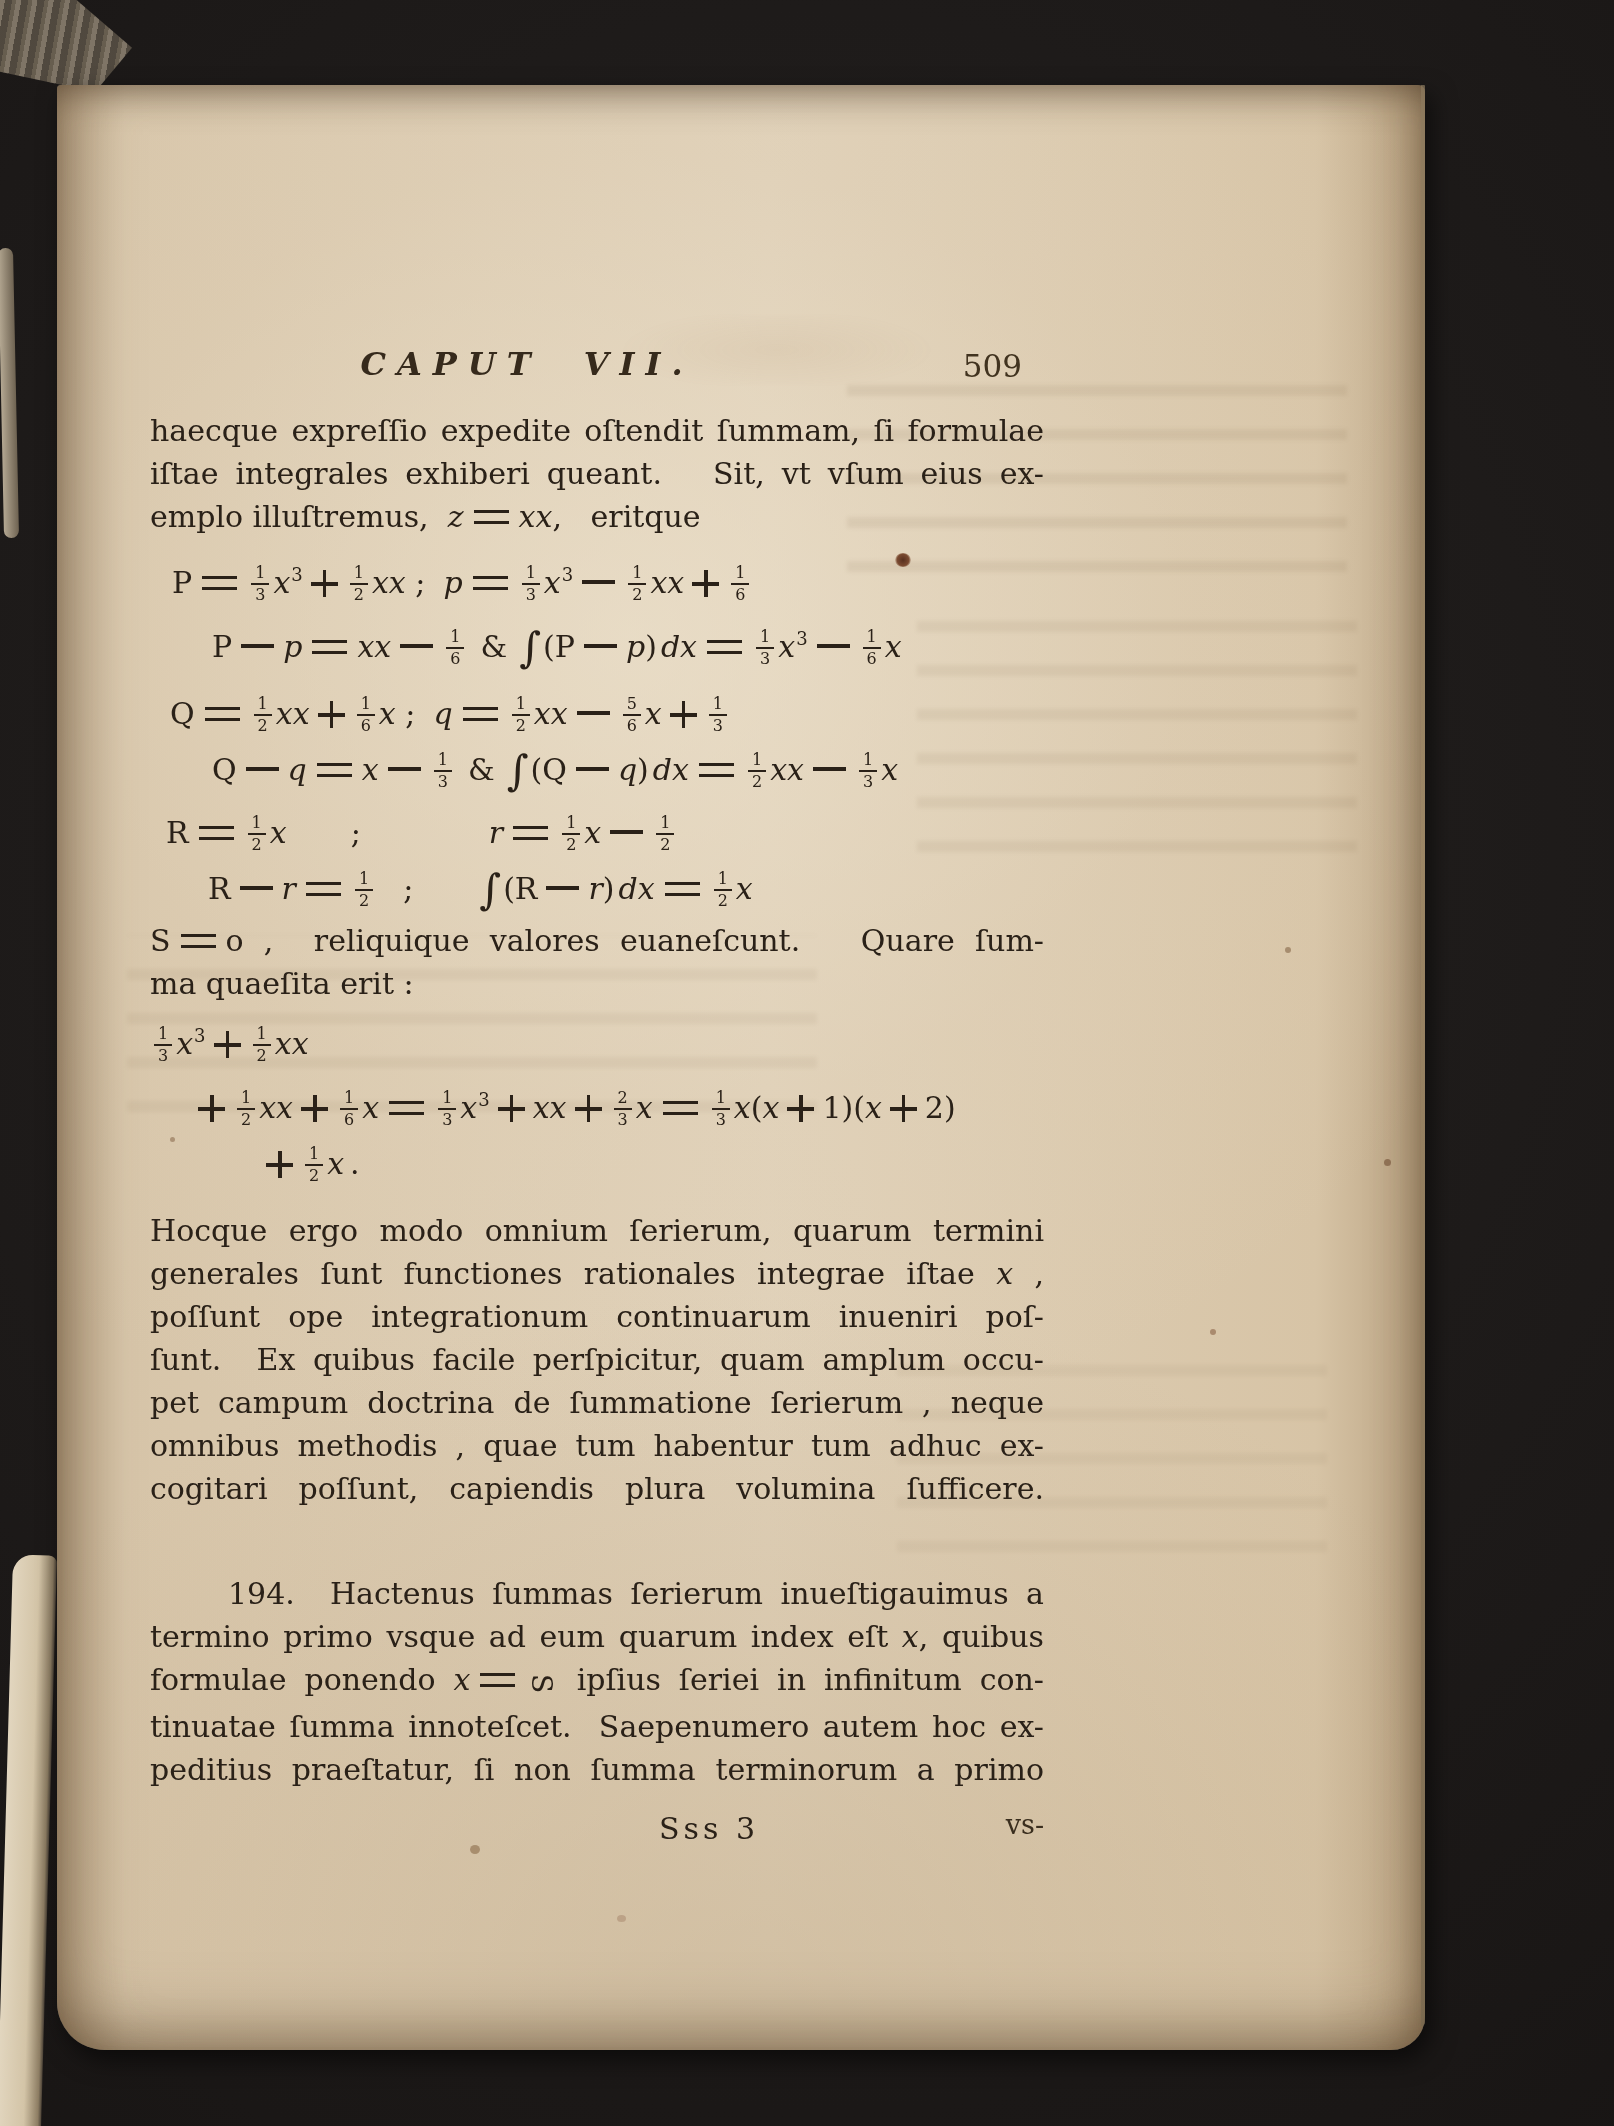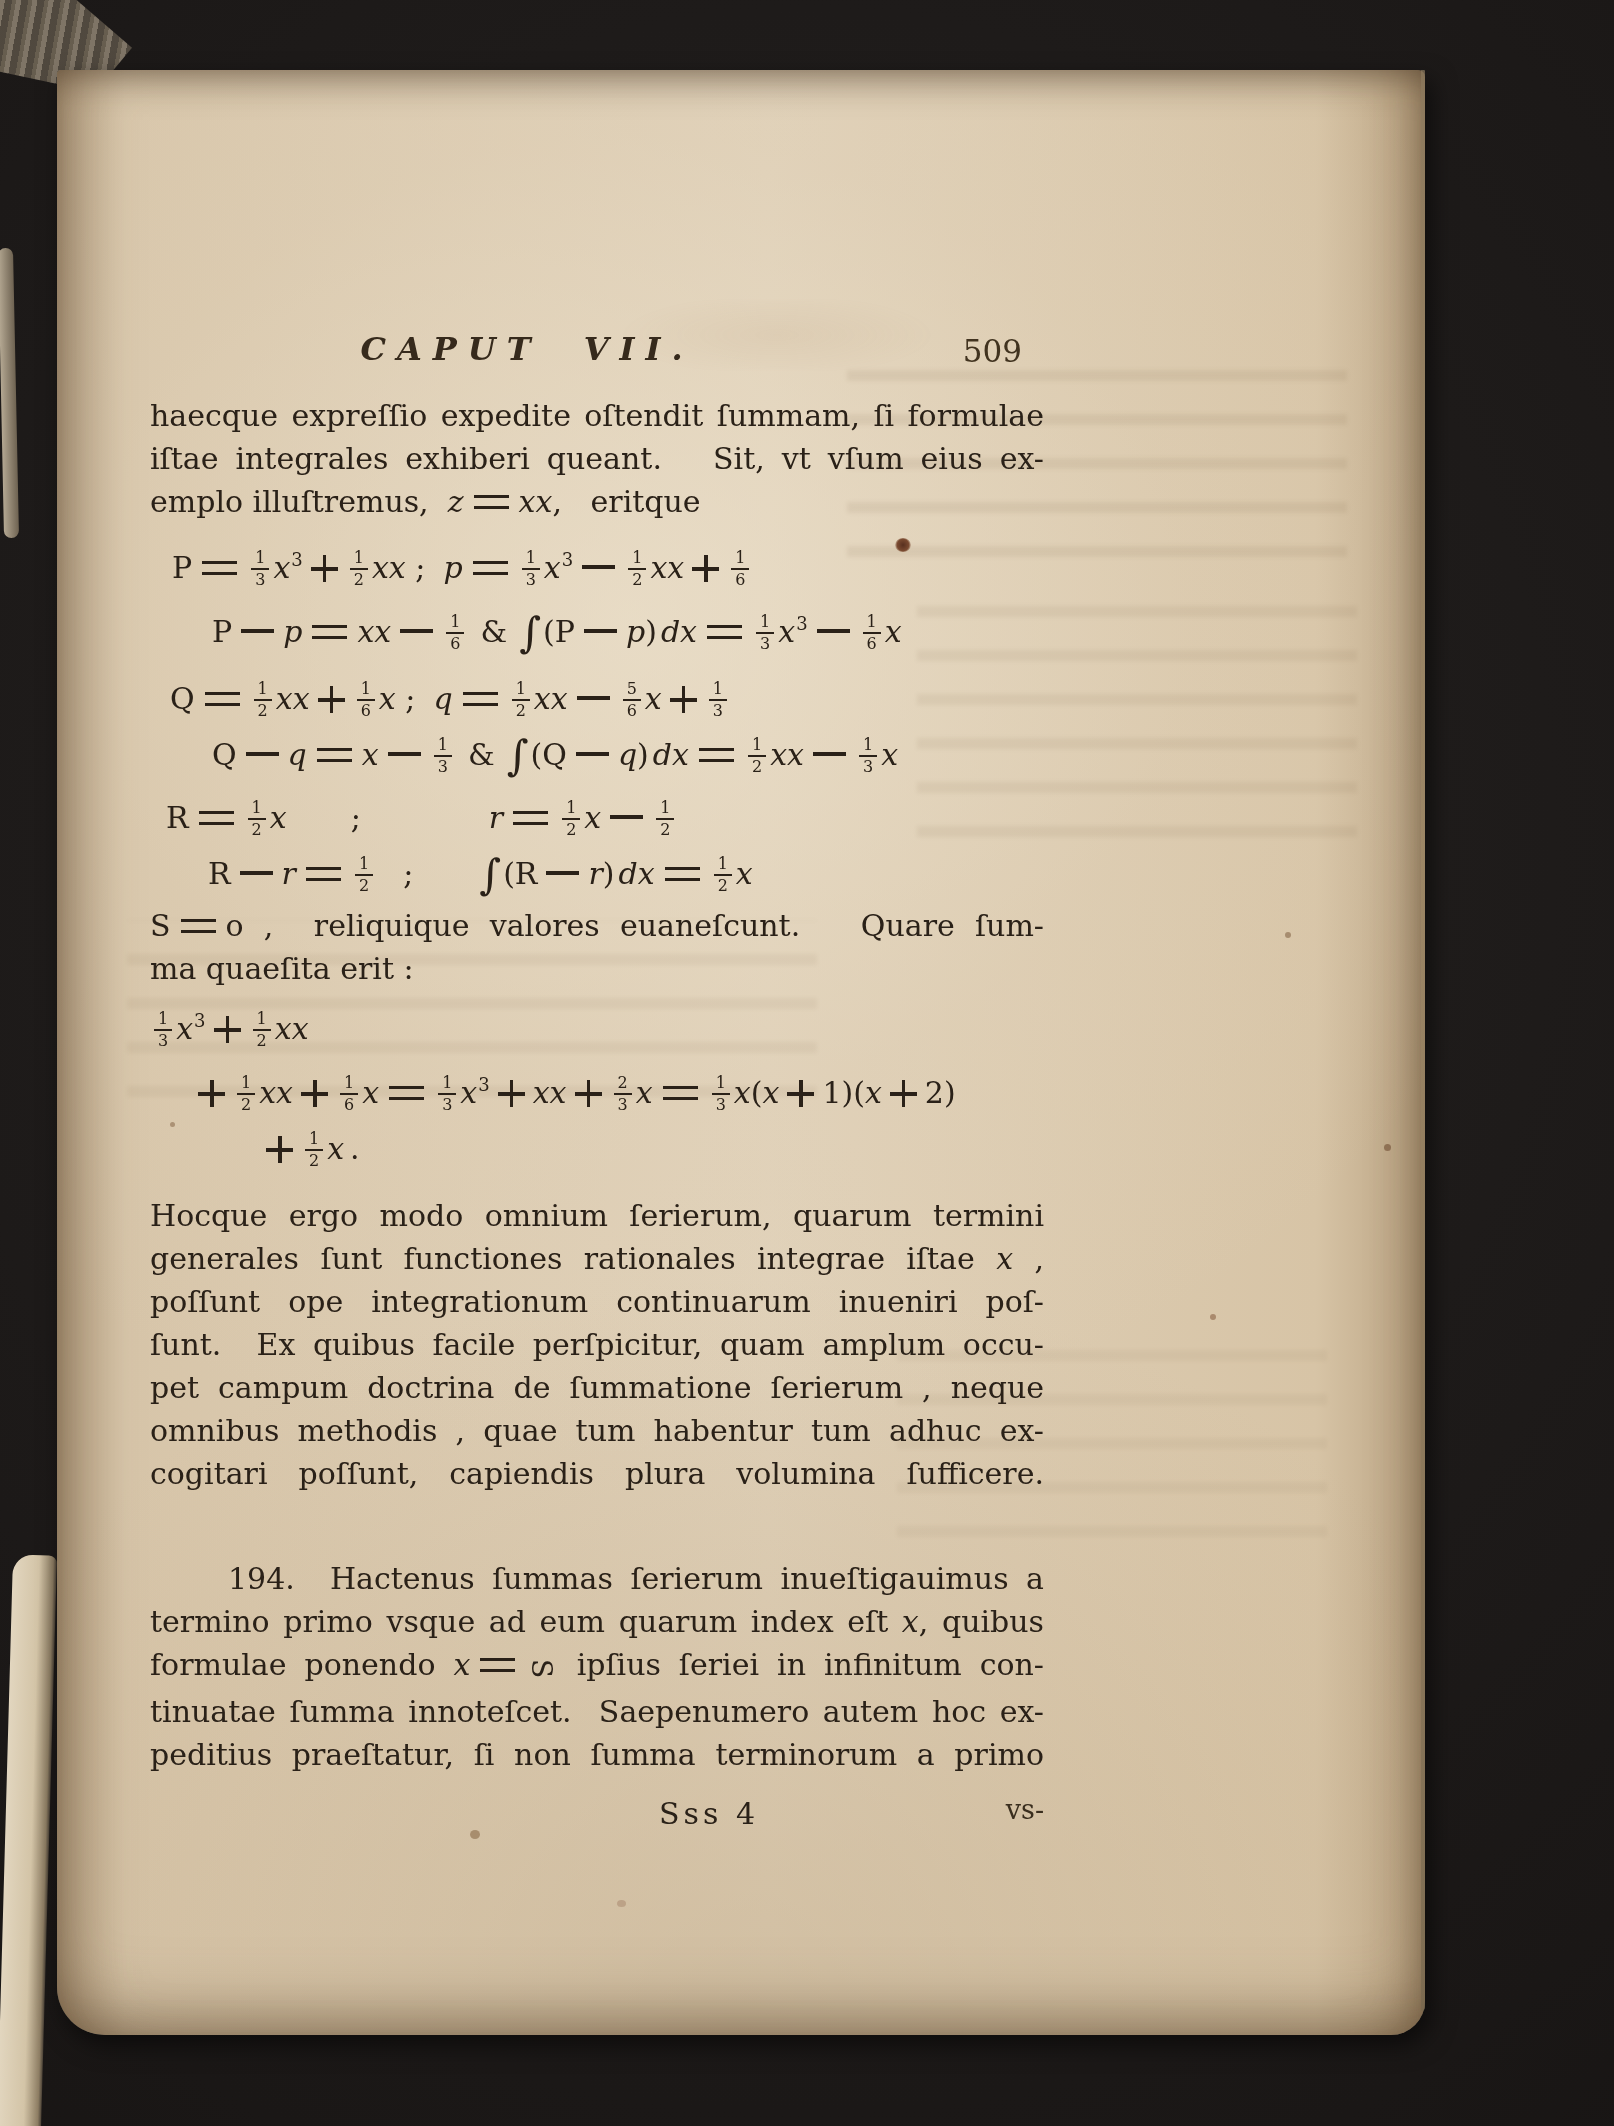--- a/index.html
+++ b/index.html
@@ -22,21 +22,21 @@
     background:linear-gradient(90deg,#e2d6bf 0%,#d3c4a7 60%,#8d7d63 92%,#4a4136 100%);
     border-radius:20px 8px 0 0;transform:rotate(1.6deg);
   }
   .under-sliver{
     position:absolute;left:1px;top:248px;width:15px;height:290px;
     background:linear-gradient(90deg,#cfc1a8,#7c6f5b);
     border-radius:8px;opacity:.85;transform:rotate(-1.2deg);
   }
 
   .page{
-    position:absolute;left:57px;top:70px;width:1368px;height:1965px;
+    position:absolute;left:57px;top:85px;width:1368px;height:1965px;
     background:
       radial-gradient(90% 55% at 42% 28%, rgba(240,230,210,.55) 0%, rgba(226,211,186,.3) 45%, rgba(0,0,0,0) 78%),
       radial-gradient(120% 70% at 50% 100%, rgba(190,167,132,.45) 0%, rgba(0,0,0,0) 55%),
       linear-gradient(90deg,#c2ad8e 0%,#d7c5a9 5%,#e0d1b9 52%,#d7c4a6 92%,#b9a281 100%);
     border-radius:4px 7px 34px 48px;
     box-shadow:
       inset 0 22px 34px -16px rgba(70,52,34,.5),
       inset 42px 0 70px -34px rgba(92,70,45,.55),
       inset -28px 0 48px -22px rgba(92,70,45,.5),
       inset 0 -46px 70px -32px rgba(95,72,48,.55),
@@ -161,18 +161,18 @@
           <div class="para" style="margin-top: 62px;">
             <div class="line j" style="text-indent: 78px;"><span class="tx">194.&nbsp;&nbsp;Hactenus ſummas ſerierum inueſtigauimus a</span></div>
             <div class="line j"><span class="tx">termino primo vsque ad eum quarum index eſt </span><span class="it">x</span><span class="tx">, quibus</span></div>
             <div class="line j"><span class="tx">formulae ponendo </span><span class="it">x</span><span class="eq"></span><span class="inf">S</span><span class="tx"> ipſius ſeriei in infinitum con-</span></div>
             <div class="line j"><span class="tx">tinuatae ſumma innoteſcet.&nbsp;&nbsp;Saepenumero autem hoc ex-</span></div>
             <div class="line j"><span class="tx">peditius praeſtatur, ſi non ſumma terminorum a primo</span></div>
           </div>
         </div>
 
       <div class="footer">
-        <span class="sig">Sss 4</span>
+        <span class="sig">Sss 3</span>
         <span class="catch">vs-</span>
       </div>
     </div>
   </div>
 </div>
 
 </body></html>

